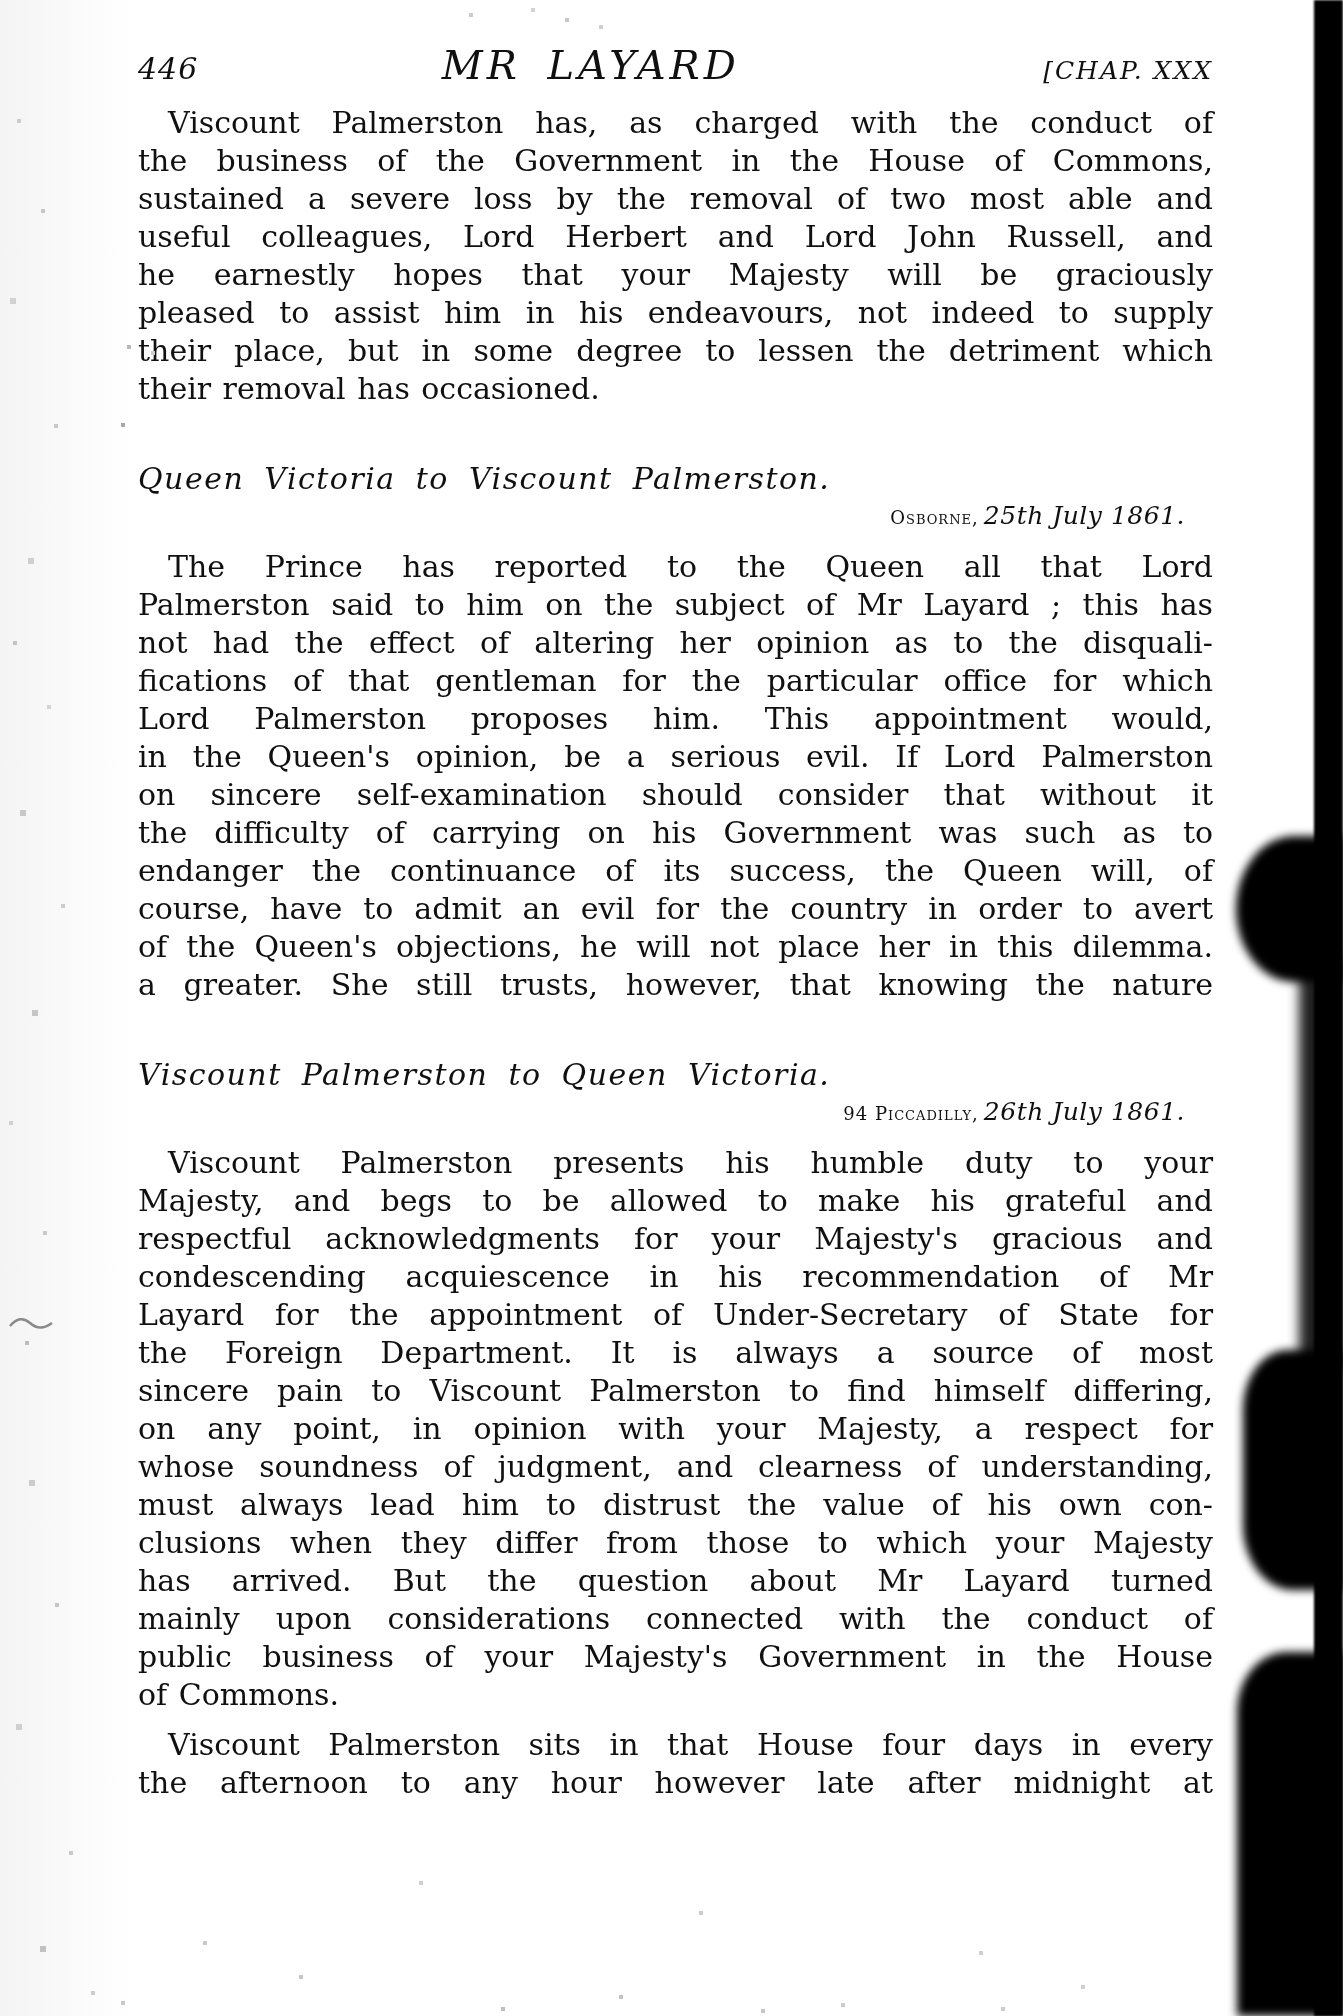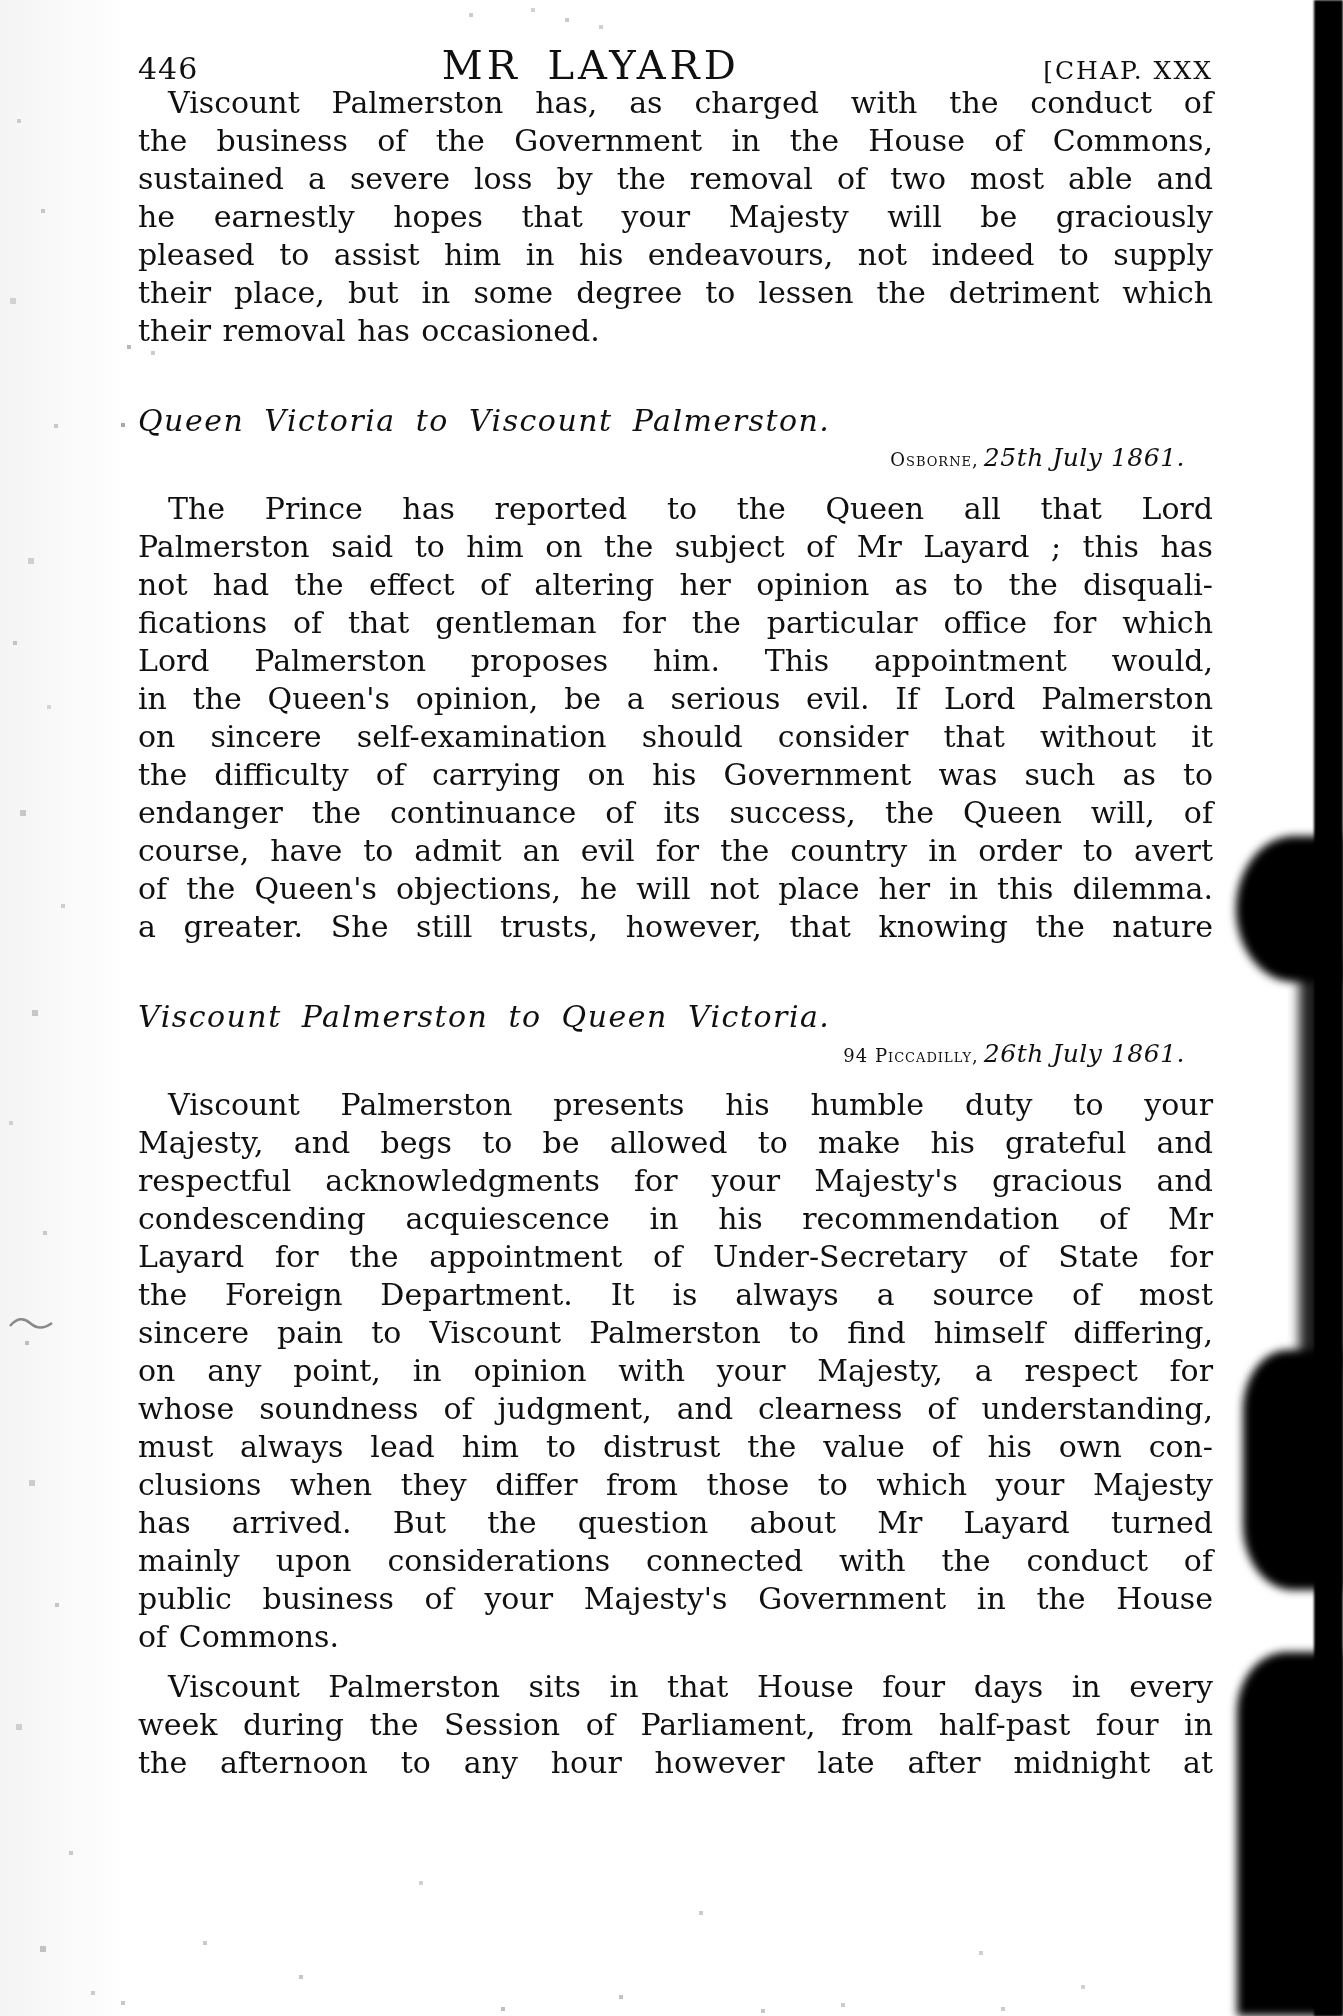--- a/index.html
+++ b/index.html
@@ -22,21 +22,22 @@
     inset: 0;
     background: linear-gradient(90deg, #f4f4f4 0px, #ffffff 130px, #ffffff 100%);
     padding: 42px 130px 0 138px;
   }
   
   .header {
     display: flex;
     align-items: baseline;
     justify-content: space-between;
     height: 40px;
-    margin-bottom: 2px;
+    margin-bottom: 22px;
+    font-style: italic;
   }
   .page-number { font-size: 30px; letter-spacing: 1px; }
   .running-title {
     font-size: 40px;
     letter-spacing: 4px;
     word-spacing: 10px;
     transform: translateX(-30px);
   }
   .chapter-label {
     font-size: 25px;
@@ -132,20 +133,21 @@
   <div class="header">
     <span class="page-number">446</span>
     <span class="running-title">MR LAYARD</span>
     <span class="chapter-label">[CHAP. XXX</span>
   </div>
 
   <div class="textblock para intro">
       <div class="tline tfirst">Viscount Palmerston has, as charged with the conduct of</div>
       <div class="tline">the business of the Government in the House of Commons,</div>
       <div class="tline">sustained a severe loss by the removal of two most able and</div>
+      <div class="tline">useful colleagues, Lord Herbert and Lord John Russell, and</div>
       <div class="tline">he earnestly hopes that your Majesty will be graciously</div>
       <div class="tline">pleased to assist him in his endeavours, not indeed to supply</div>
       <div class="tline">their place, but in some degree to lessen the detriment which</div>
       <div class="tline tlast">their removal has occasioned.</div>
     </div>
 
   <div>
     <div class="letter-heading">Queen Victoria to Viscount Palmerston.</div>
     <div class="dateline textblock">
       <span class="place">Osborne,</span>
@@ -185,21 +187,20 @@
         <div class="tline">whose soundness of judgment, and clearness of understanding,</div>
         <div class="tline">must always lead him to distrust the value of his own con-</div>
         <div class="tline">clusions when they differ from those to which your Majesty</div>
         <div class="tline">has arrived. But the question about Mr Layard turned</div>
         <div class="tline">mainly upon considerations connected with the conduct of</div>
         <div class="tline">public business of your Majesty's Government in the House</div>
         <div class="tline tlast">of Commons.</div>
       </div>
     <div class="textblock para p-fill-last">
         <div class="tline tfirst">Viscount Palmerston sits in that House four days in every</div>
-        <div class="tline">week during the Session of Parliament, from half-past four in</div>
         <div class="tline tlast">the afternoon to any hour however late after midnight at</div>
       </div>
   </div>
 
 </div>
 
 <div class="speckles"></div>
 <svg class="squiggle" width="60" height="26">
   <path d="M2 16 Q 12 4, 22 13 T 44 13" stroke="#8a8a8a" stroke-width="2.5" fill="none"></path>
 </svg>

